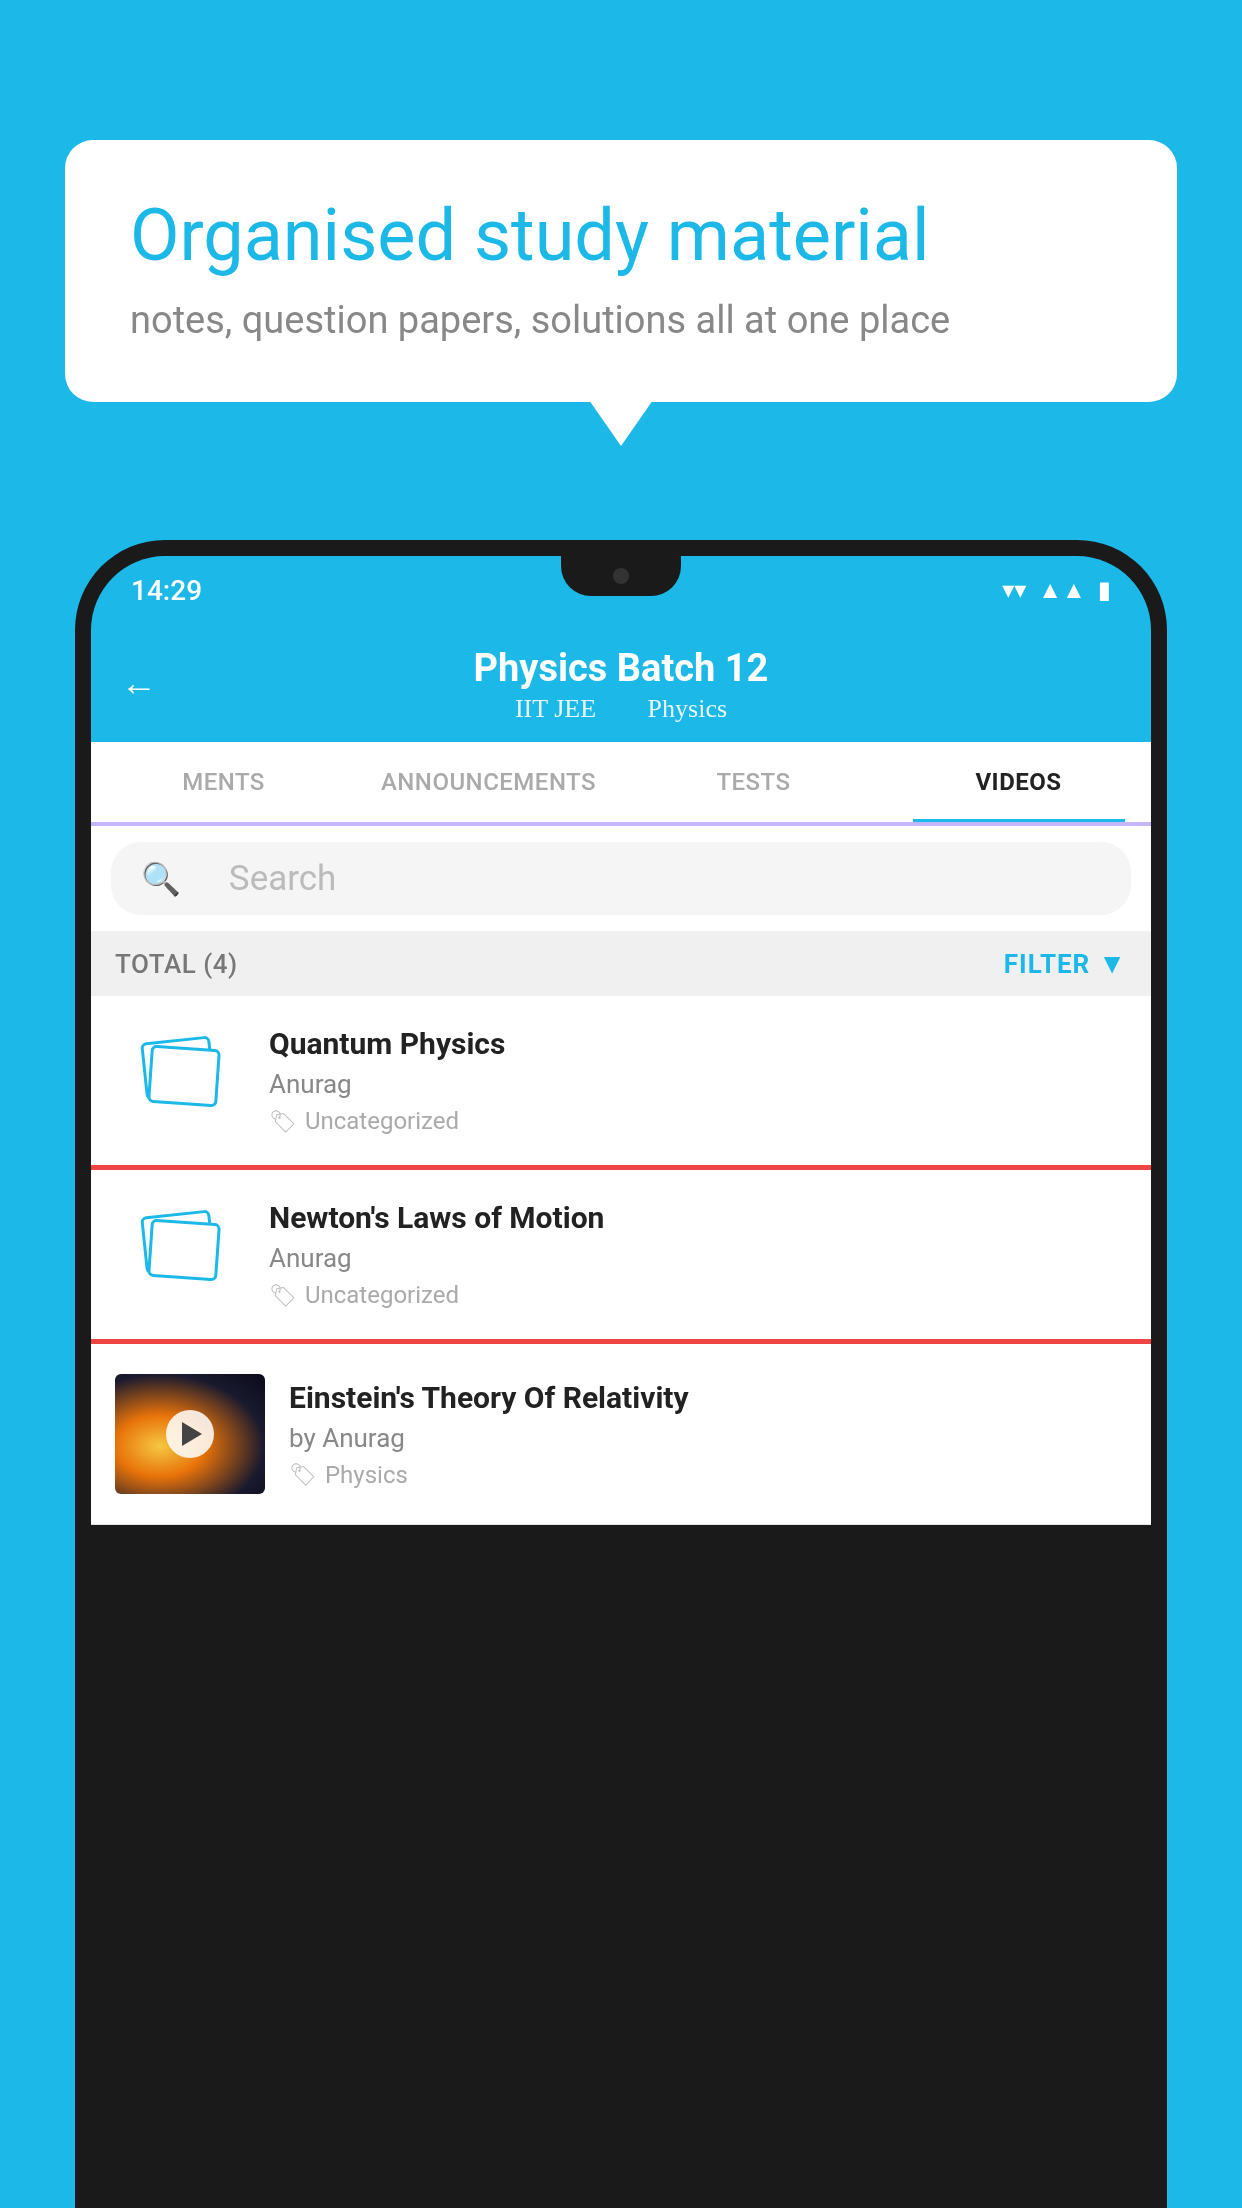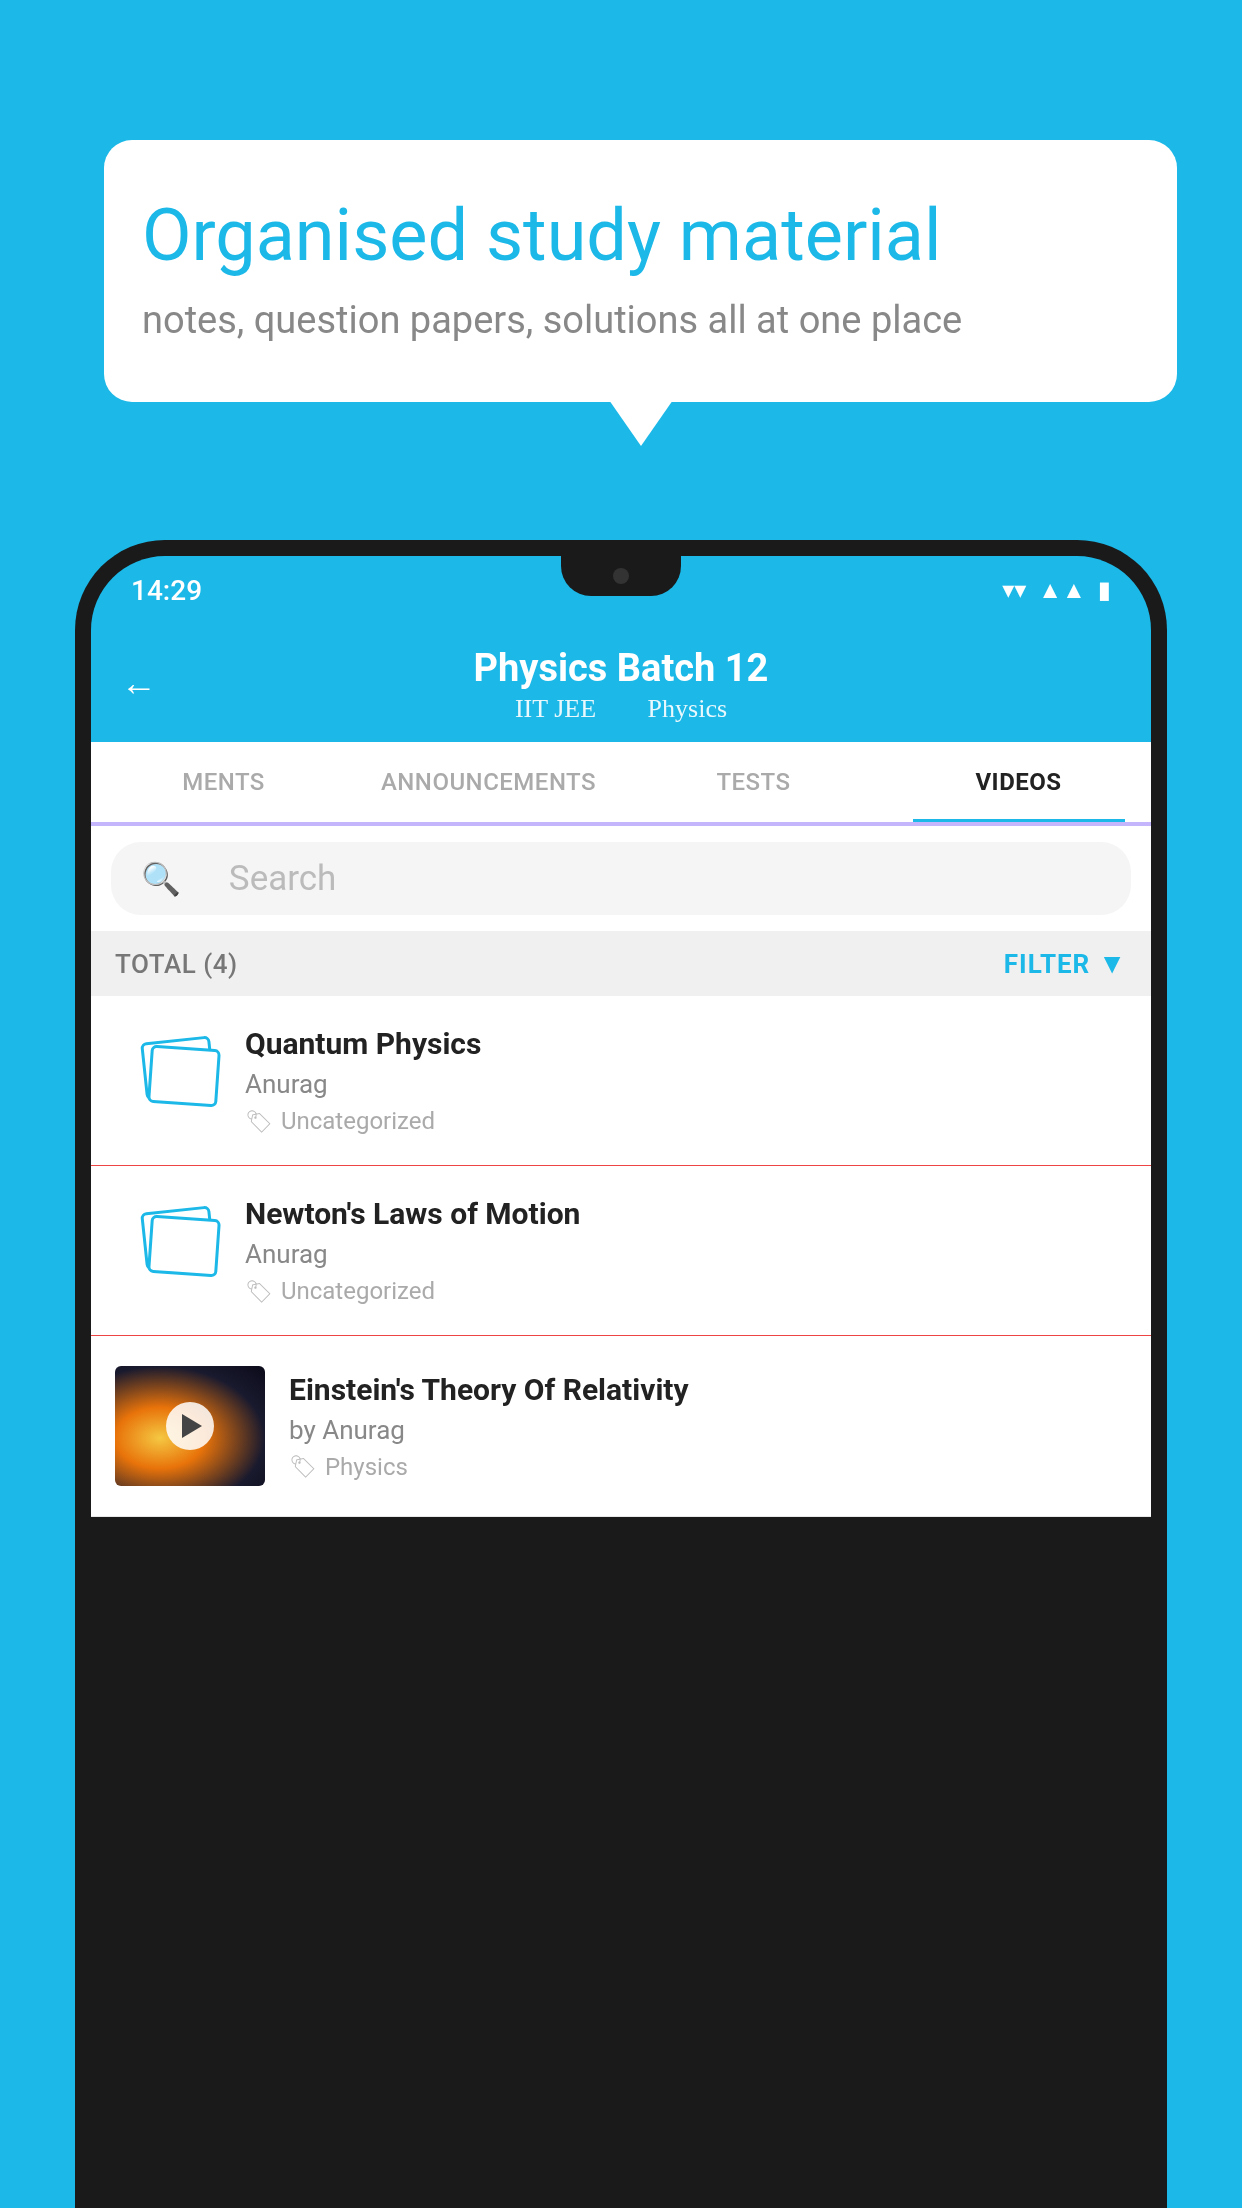--- a/index.html
+++ b/index.html
@@ -15,23 +15,22 @@
     
     .speech-bubble-wrapper {
       position: absolute;
       top: 140px;
       left: 65px;
       right: 65px;
     }
     .speech-bubble {
       background: white;
       border-radius: 28px;
-      padding: 55px 65px 60px 38px;
-      position: relative;
-      margin-left: 39px;
+      padding: 55px 65px 60px 65px;
+      position: relative;
     }
     .speech-bubble::after {
       content: '';
       position: absolute;
       bottom: -44px;
       left: 50%;
       transform: translateX(-50%);
       width: 0;
       height: 0;
       border-left: 32px solid transparent;
@@ -230,21 +229,22 @@
     }
 
     
     .video-list {
       background: white;
     }
     .video-item {
       display: flex;
       align-items: flex-start;
       padding: 30px 24px;
-      border-bottom: 1px solid #ef4444;
+      border-bottom: 5px solid #ef4444;
+      gap: 24px;
     }
     .video-thumb-icon {
       width: 130px;
       height: 100px;
       flex-shrink: 0;
       display: flex;
       align-items: center;
       justify-content: center;
     }
     .folder-icon {

